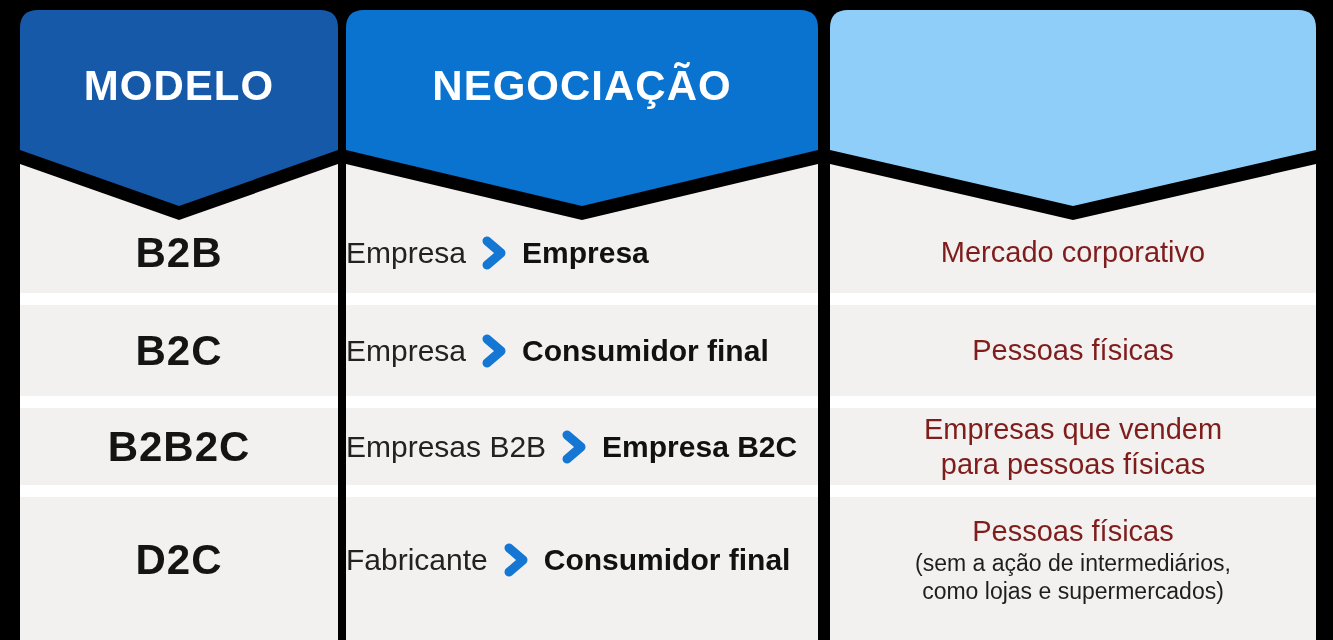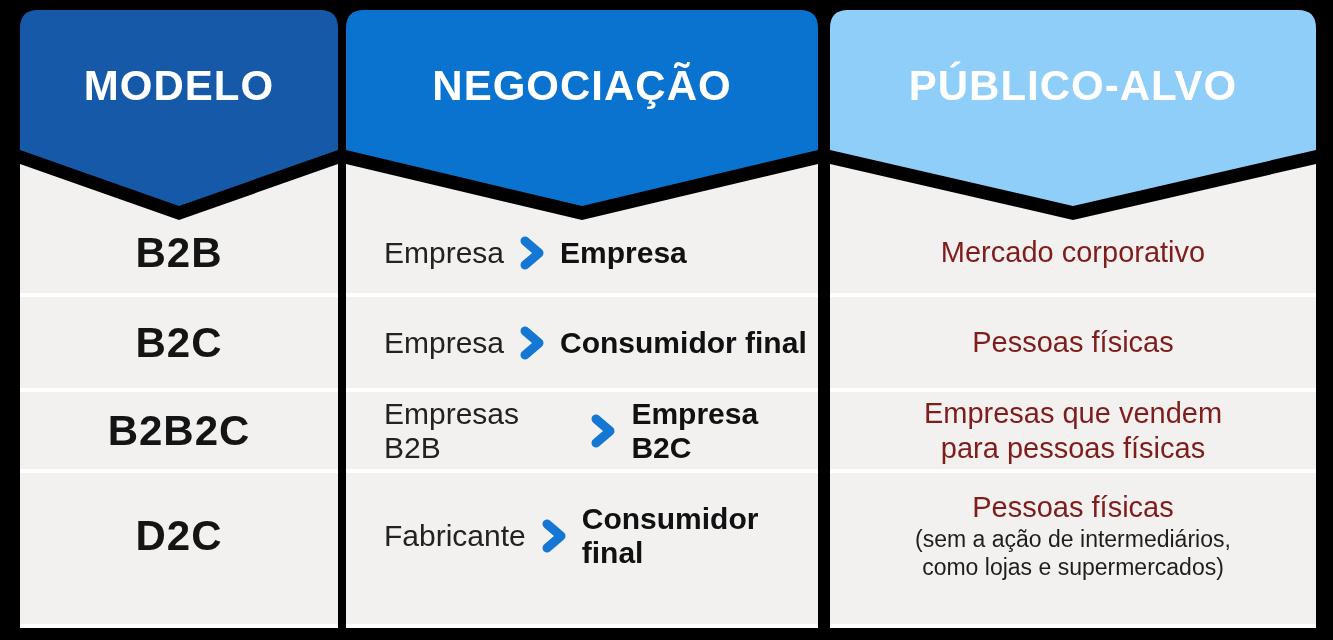--- a/index.html
+++ b/index.html
@@ -11,37 +11,37 @@
     overflow:hidden;
   }
   .col{position:absolute;top:0;height:640px;}
   .col-1{left:20px;width:318px;}
   .col-2{left:346px;width:472px;}
   .col-3{left:830px;width:486px;}
 
   .body{
     position:absolute;left:0;top:160px;width:100%;height:468px;
     background:#ffffff;
-    display:flex;flex-direction:column;gap:4px;
+    display:flex;flex-direction:column;gap:12px;
   }
   .row{
     background:#f2f1ef;
     display:flex;align-items:center;justify-content:center;
     flex:0 0 auto;
   }
   .r1{height:133px;padding-top:52px;box-sizing:border-box;}
   .r2{height:91px;}
   .r3{height:77px;}
   .r4{height:151px;padding-bottom:26px;box-sizing:border-box;}
 
   .model{
     font-size:42px;font-weight:bold;color:#141414;letter-spacing:1px;
   }
 
-  .nego{justify-content:flex-start;padding-left:38px;box-sizing:border-box;}
+  .nego{justify-content:flex-start;box-sizing:border-box;}
   .nego .from{font-size:30px;color:#222;}
   .nego .to{font-size:30px;font-weight:bold;color:#111;}
   .arrow{width:28px;height:34px;margin:0 14px;flex:0 0 auto;}
 
   .pub{flex-direction:column;text-align:center;}
   .pub .main{font-size:29px;color:#7f1d1d;line-height:1.18;max-width:310px;}
   .pub .main.wide{max-width:486px;}
   .pub .note{font-size:23px;color:#1e1e1e;line-height:1.22;max-width:345px;margin-top:0;}
 
   .banner{
@@ -144,16 +144,15 @@
         <div class="note">(sem a ação de intermediários, como lojas e supermercados)</div>
       </div>
     </div>
     <svg class="banner" viewBox="0 0 486 215">
       <defs>
         <path id="shape-c3" d="M18 0 H468 Q486 0 486 18 V140 L243 196 L0 140 V18 Q0 0 18 0 Z"></path>
       </defs>
       <use href="#shape-c3" fill="#000000" transform="translate(0,14)"></use>
       <use href="#shape-c3" fill="#8fcef9"></use>
     </svg>
-    <div class="header-label">PÚBLICO-ALVO</div>
   </div>
 
 </div>
 
 </body></html>

